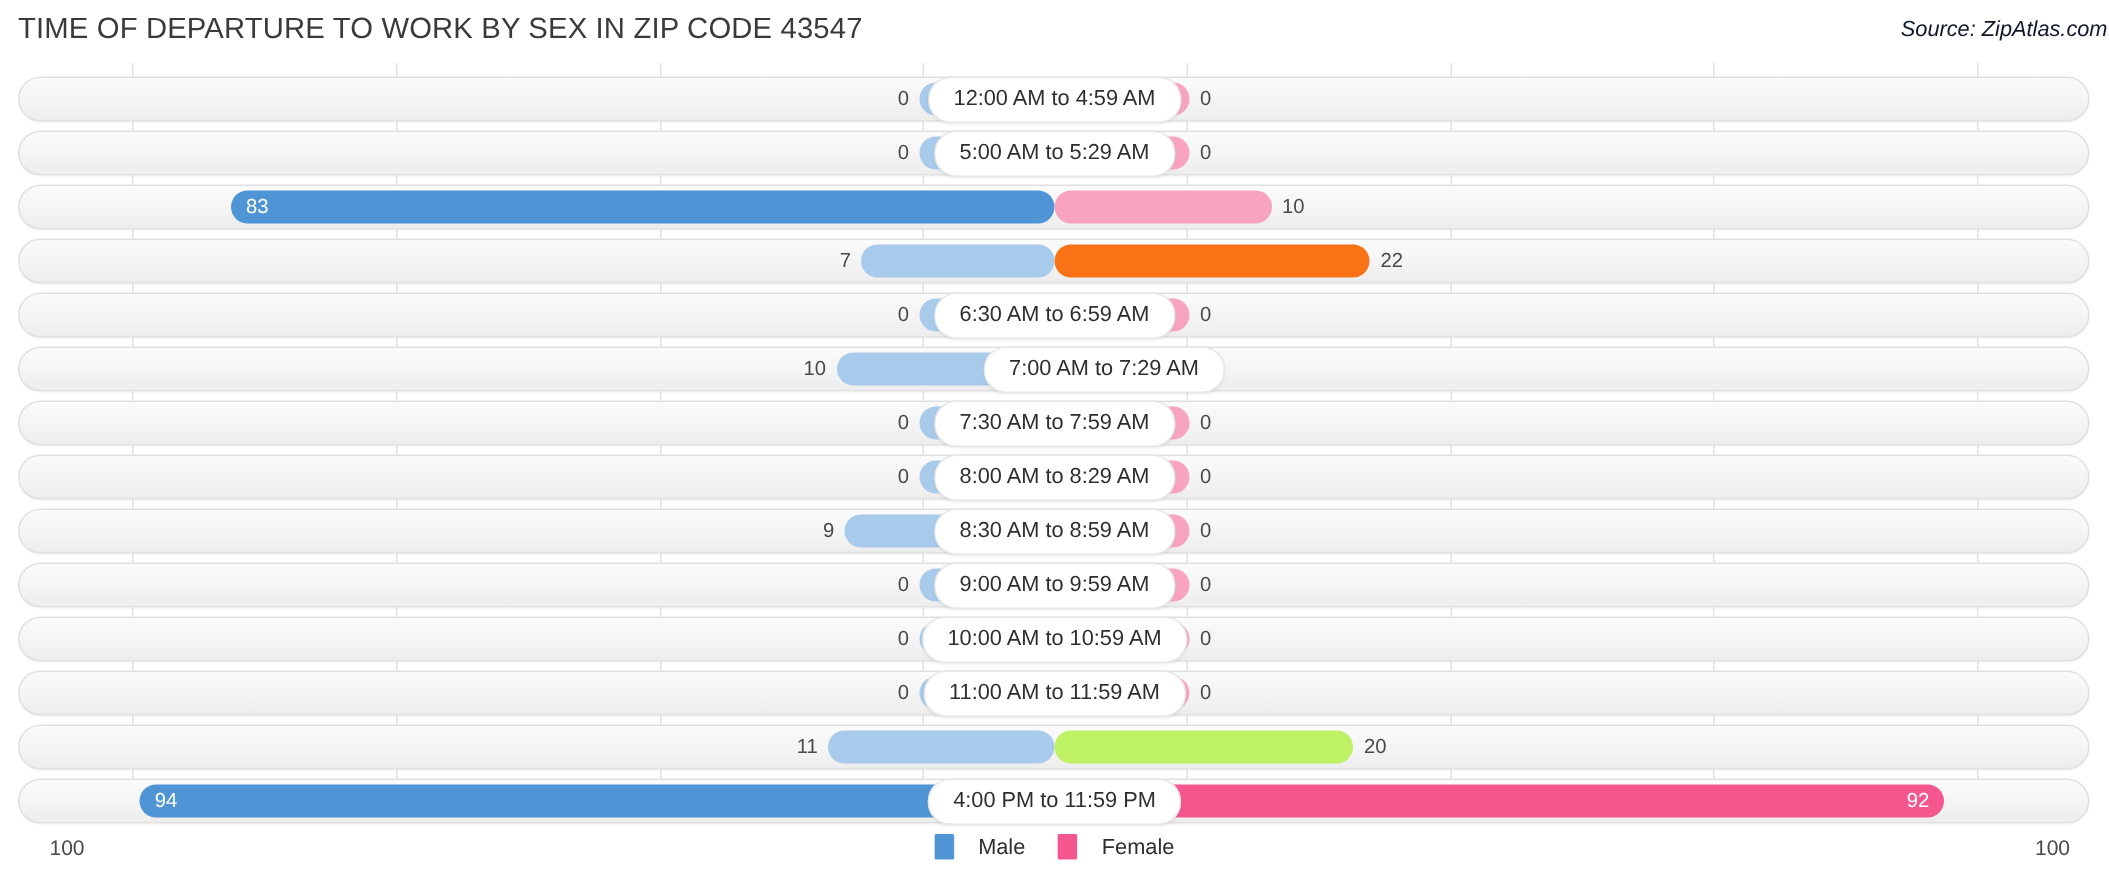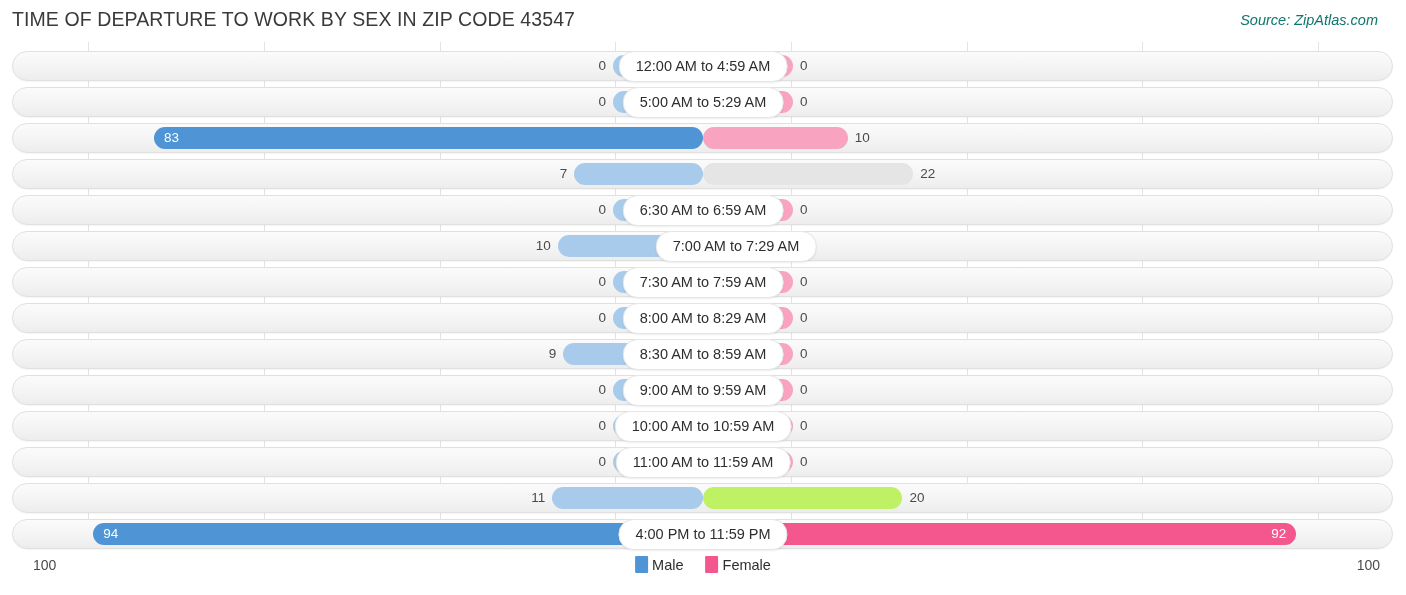--- a/index.html
+++ b/index.html
@@ -27,25 +27,25 @@
     left: 12px;
     top: 8px;
     font-size: 19.5px;
     font-weight: 400;
     letter-spacing: .1px;
     color: #3a3a3a;
     white-space: nowrap;
   }
   .source {
     position: absolute;
-    right: 28px;
+    right: 1px;
     top: 12px;
     font-size: 14.5px;
     font-style: italic;
-    color: #0f766e;
+    color: #0f172a;
     white-space: nowrap;
   }
 
   
   .plot {
     position: absolute;
     left: 0;
     top: 42px;
     width: 1406px;
     height: 508px;
@@ -153,21 +153,21 @@
     left: 50%;
     transform: translateX(-50%);
     top: 4px;
     display: flex;
     align-items: center;
     gap: 22px;
   }
   .legend-item {
     display: flex;
     align-items: center;
-    gap: 4px;
+    gap: 16px;
     font-size: 14.5px;
     color: #2e2e2e;
   }
   .swatch {
     width: 13px;
     height: 17px;
     border-radius: 1px;
     display: inline-block;
   }
 </style>
@@ -218,21 +218,21 @@
         </div>
         <div class="bar female" style="width: 144.7px; background: rgb(248, 164, 192);">
           <span class="bar-val outside">10</span>
         </div>
       </div>
       <div class="row">
         <div class="track"></div>
         <div class="bar male" style="width: 128.71px; background: rgb(168, 203, 235);">
           <span class="bar-val outside">7</span>
         </div>
-        <div class="bar female" style="width: 210.34px; background: #e5e5e5;">
+        <div class="bar female" style="width: 210.34px; background: #f97316;">
           <span class="bar-val outside">22</span>
         </div>
       </div>
       <div class="row">
         <div class="track"></div>
         <div class="bar male" style="width: 90px; background: rgb(168, 203, 235);">
           <span class="bar-val outside">0</span>
         </div>
         <div class="bar female" style="width: 90px; background: rgb(248, 164, 192);">
           <span class="bar-val outside">0</span>

